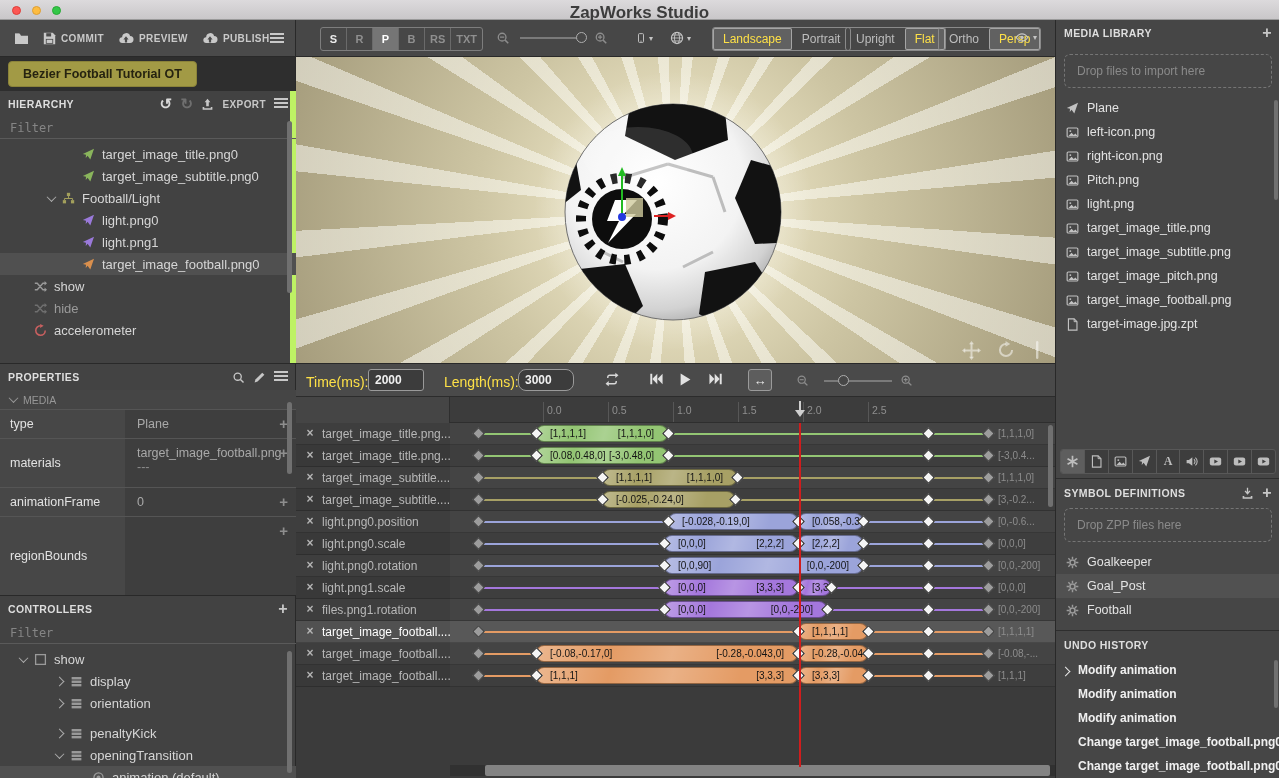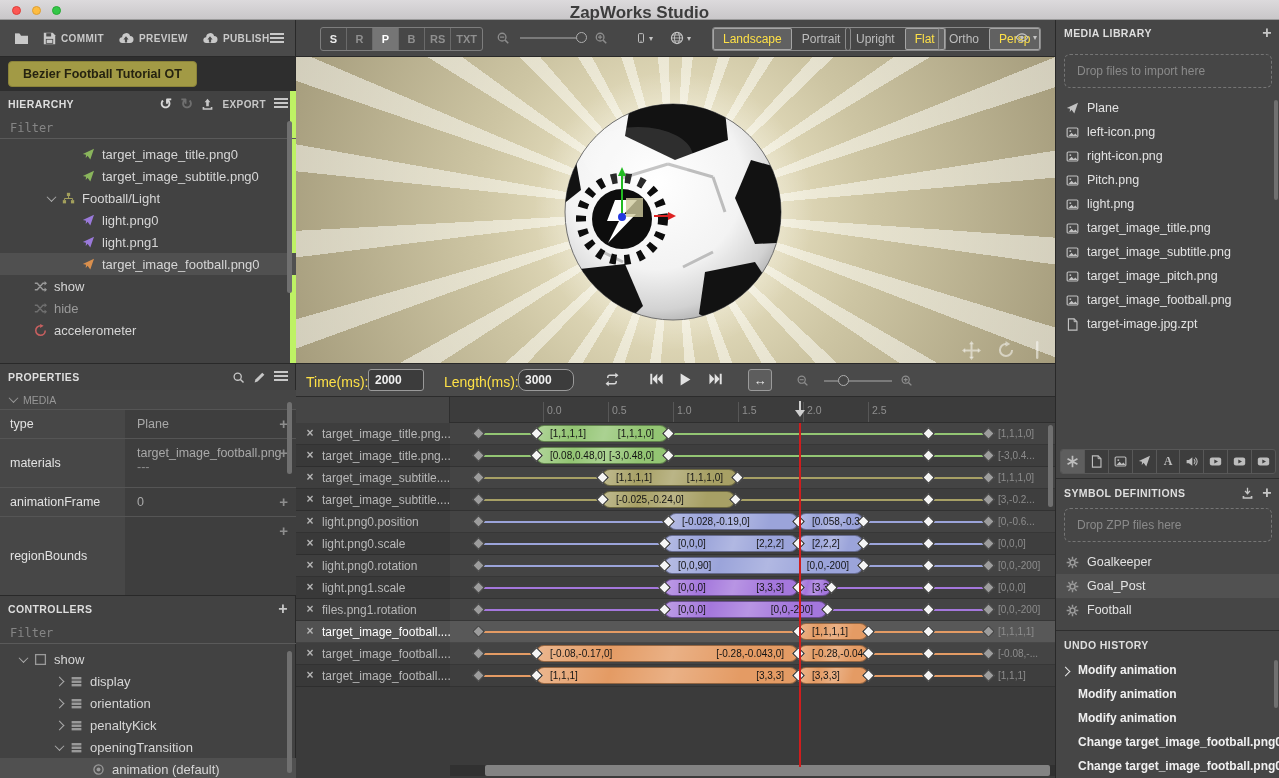--- a/index.html
+++ b/index.html
@@ -359,21 +359,21 @@
           <span class="chev right"></span>
           <span class="icn c-grey">
             <svg width="13" height="13" viewBox="0 0 16 16" fill="currentColor">
               <rect x="2" y="2.5" width="12" height="3"></rect>
               <rect x="2" y="6.8" width="12" height="3"></rect>
               <rect x="2" y="11" width="12" height="3"></rect>
             </svg>
           </span>
           <span>orientation</span>
         </div>
-        <div class="tree-item" style="padding-left: 56px;">
+        <div class="tree-item" style="padding-left: 56px; margin-top: 8px;">
           <span class="chev right"></span>
           <span class="icn c-grey">
             <svg width="13" height="13" viewBox="0 0 16 16" fill="currentColor">
               <rect x="2" y="2.5" width="12" height="3"></rect>
               <rect x="2" y="6.8" width="12" height="3"></rect>
               <rect x="2" y="11" width="12" height="3"></rect>
             </svg>
           </span>
           <span>penaltyKick</span>
         </div>

